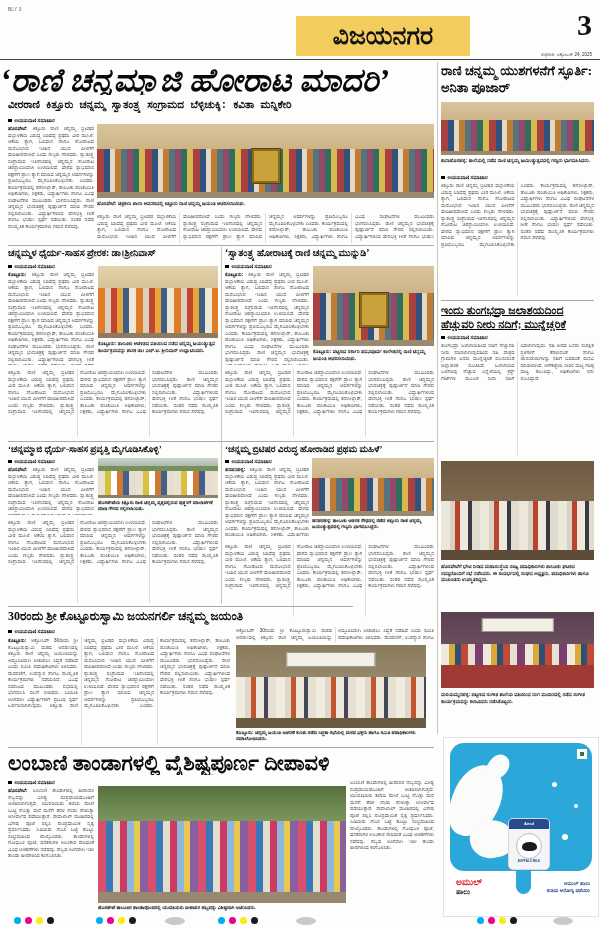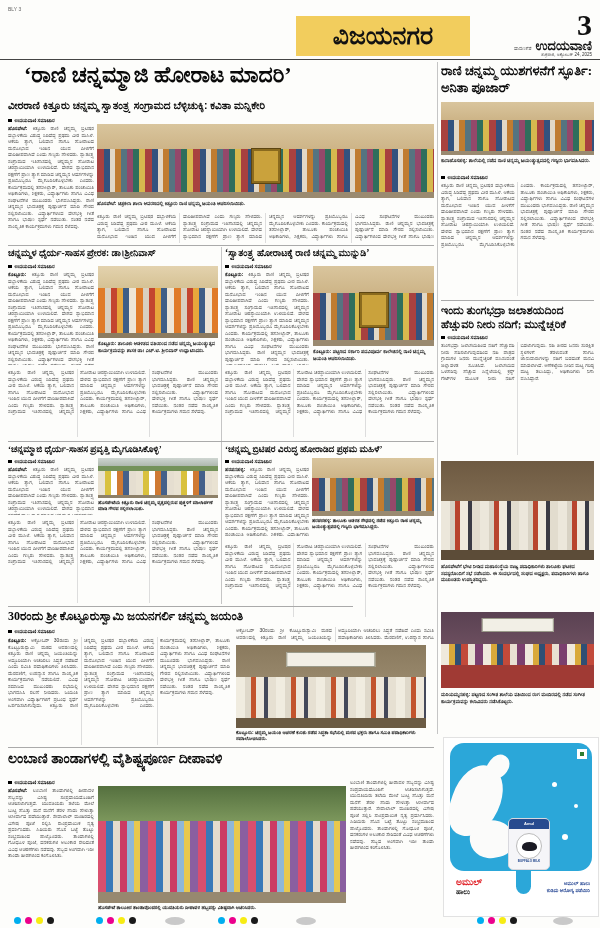--- a/index.html
+++ b/index.html
@@ -96,33 +96,29 @@
 </head>
 <body>
 
 <div class="page">
 
   <div class="abs edition-code" style="left:8px;top:6px;">BLY 3</div>
   <div class="abs masthead" style="left: 296px; top: 16px; width: 174px; height: 40px; background: rgb(242, 205, 93);">
     <span class="mh-txt">ವಿಜಯನಗರ</span>
   </div>
   <div class="abs pagenum" style="left:540px;top:10px;width:52px;">3</div>
-  <div class="abs brandline" style="left:430px;top:38px;width:162px;">
-    <span class="brand-city">ದಾವಣಗೆರೆ</span>
-    <span class="brand-name">ಉದಯವಾಣಿ</span>
-  </div>
   <div class="abs dateline-top" style="left:430px;top:52px;width:162px;">ಶುಕ್ರವಾರ, ಅಕ್ಟೋಬರ್ 24, 2025</div>
   <div class="rule-h" style="left:0;top:59px;width:600px;background:#444;"></div>
 
   <div class="rule-v" style="left:437px;top:62px;height:672px;"></div>
   <div class="rule-v" style="left:221px;top:247px;height:357px;"></div>
 
   <section>
-    <h1 class="abs hl one-line" style="left:24px;top:62px;width:426px;height:33px;font-size:22px;">‘ರಾಣಿ ಚನ್ನಮ್ಮಾಜಿ ಹೋರಾಟ ಮಾದರಿ’</h1>
-    <h2 class="abs hl one-line" style="left:8px;top:99px;width:426px;height:14px;font-size:10.5px;font-family:Liberation Sans, sans-serif;">ವೀರರಾಣಿ ಕಿತ್ತೂರು ಚನ್ನಮ್ಮ ಸ್ವಾತಂತ್ರ್ಯ ಸಂಗ್ರಾಮದ ಬೆಳ್ಳಿಚುಕ್ಕಿ: ಕವಿತಾ ಮನ್ನಿಕೇರಿ</h2>
+    <h1 class="abs hl one-line" style="left:0;top:62px;width:426px;height:33px;font-size:32px;font-style:italic;">‘ರಾಣಿ ಚನ್ನಮ್ಮಾಜಿ ಹೋರಾಟ ಮಾದರಿ’</h1>
+    <h2 class="abs hl one-line" style="left:8px;top:99px;width:426px;height:14px;font-size:10.5px;font-family:Liberation Mono, monospace;">ವೀರರಾಣಿ ಕಿತ್ತೂರು ಚನ್ನಮ್ಮ ಸ್ವಾತಂತ್ರ್ಯ ಸಂಗ್ರಾಮದ ಬೆಳ್ಳಿಚುಕ್ಕಿ: ಕವಿತಾ ಮನ್ನಿಕೇರಿ</h2>
     <div class="abs byline" style="left:8px;top:117px;width:86px;">
       <span class="sq"></span>
       <span>ಉದಯವಾಣಿ ಸಮಾಚಾರ</span>
     </div>
     <div class="abs body-sm" style="left:8px;top:125px;width:86px;height:117px;">
       <span class="dl">ಹೊಸಪೇಟೆ:</span>
       <span>ಕಿತ್ತೂರು ರಾಣಿ ಚನ್ನಮ್ಮ ಬ್ರಿಟಿಷರ ದಬ್ಬಾಳಿಕೆಯ ವಿರುದ್ಧ ಸಿಡಿದೆದ್ದ ಪ್ರಥಮ ವೀರ ಮಹಿಳೆ. ಆಕೆಯ ತ್ಯಾಗ, ಬಲಿದಾನ ಹಾಗೂ ಹೋರಾಟದ ಮನೋಭಾವ ಇಂದಿನ ಯುವ ಪೀಳಿಗೆಗೆ ದಾರಿದೀಪವಾಗಿದೆ ಎಂದು ಗಣ್ಯರು ಹೇಳಿದರು. ಸ್ವಾತಂತ್ರ್ಯ ಸಂಗ್ರಾಮದ ಇತಿಹಾಸದಲ್ಲಿ ಚನ್ನಮ್ಮನ ಹೋರಾಟ ಚಿರಸ್ಥಾಯಿಯಾಗಿ ಉಳಿಯಲಿದೆ. ದೇಶದ ಸ್ವಾಭಿಮಾನ ರಕ್ಷಣೆಗೆ ಪ್ರಾಣ ತ್ಯಾಗ ಮಾಡಿದ ಚನ್ನಮ್ಮನ ಆದರ್ಶಗಳನ್ನು ಪ್ರತಿಯೊಬ್ಬರೂ ಮೈಗೂಡಿಸಿಕೊಳ್ಳಬೇಕು ಎಂದರು. ಕಾರ್ಯಕ್ರಮದಲ್ಲಿ ತಹಶೀಲ್ದಾರ್, ತಾಲೂಕು ಪಂಚಾಯಿತಿ ಅಧಿಕಾರಿಗಳು, ಶಿಕ್ಷಕರು, ವಿದ್ಯಾರ್ಥಿಗಳು ಹಾಗೂ ವಿವಿಧ ಸಂಘಟನೆಗಳ ಮುಖಂಡರು ಭಾಗವಹಿಸಿದ್ದರು. ರಾಣಿ ಚನ್ನಮ್ಮನ ಭಾವಚಿತ್ರಕ್ಕೆ ಪುಷ್ಪಾರ್ಚನೆ ಮಾಡಿ ಗೌರವ ಸಲ್ಲಿಸಲಾಯಿತು. ವಿದ್ಯಾರ್ಥಿಗಳಿಂದ ದೇಶಭಕ್ತಿ ಗೀತೆ ಹಾಗೂ ಭಾಷಣ ಸ್ಪರ್ಧೆ ನಡೆಯಿತು. ನಂತರ ನಡೆದ ಸಾಂಸ್ಕೃತಿಕ ಕಾರ್ಯಕ್ರಮಗಳು ಗಮನ ಸೆಳೆದವು.</span>
     </div>
     <div class="ph ph-hall ph-portrait" style="left:97px;top:124px;width:337px;height:74px;"></div>
     <div class="abs caption" style="left:97px;top:200px;width:337px;height:10px;">ಹೊಸಪೇಟೆ: ಚಿತ್ರಕಲಾ ಶಾಲಾ ಆವರಣದಲ್ಲಿ ಕಿತ್ತೂರು ರಾಣಿ ಚನ್ನಮ್ಮ ಜಯಂತಿ ಆಚರಿಸಲಾಯಿತು.</div>
@@ -136,21 +132,21 @@
     <div class="abs caption" style="left:441px;top:157px;width:153px;height:15px;">ಕಾನಾಹೊಸಹಳ್ಳಿ: ಶಾಲೆಯಲ್ಲಿ ನಡೆದ ರಾಣಿ ಚನ್ನಮ್ಮ ಜಯಂತ್ಯುತ್ಸವದಲ್ಲಿ ಗಣ್ಯರು ಭಾಗವಹಿಸಿದರು.</div>
     <div class="abs byline" style="left:441px;top:174px;width:153px;">
       <span class="sq"></span>
       <span>ಉದಯವಾಣಿ ಸಮಾಚಾರ</span>
     </div>
     <div class="abs body-sm cols2" style="left:441px;top:182px;width:153px;height:114px;">ಕಿತ್ತೂರು ರಾಣಿ ಚನ್ನಮ್ಮ ಬ್ರಿಟಿಷರ ದಬ್ಬಾಳಿಕೆಯ ವಿರುದ್ಧ ಸಿಡಿದೆದ್ದ ಪ್ರಥಮ ವೀರ ಮಹಿಳೆ. ಆಕೆಯ ತ್ಯಾಗ, ಬಲಿದಾನ ಹಾಗೂ ಹೋರಾಟದ ಮನೋಭಾವ ಇಂದಿನ ಯುವ ಪೀಳಿಗೆಗೆ ದಾರಿದೀಪವಾಗಿದೆ ಎಂದು ಗಣ್ಯರು ಹೇಳಿದರು. ಸ್ವಾತಂತ್ರ್ಯ ಸಂಗ್ರಾಮದ ಇತಿಹಾಸದಲ್ಲಿ ಚನ್ನಮ್ಮನ ಹೋರಾಟ ಚಿರಸ್ಥಾಯಿಯಾಗಿ ಉಳಿಯಲಿದೆ. ದೇಶದ ಸ್ವಾಭಿಮಾನ ರಕ್ಷಣೆಗೆ ಪ್ರಾಣ ತ್ಯಾಗ ಮಾಡಿದ ಚನ್ನಮ್ಮನ ಆದರ್ಶಗಳನ್ನು ಪ್ರತಿಯೊಬ್ಬರೂ ಮೈಗೂಡಿಸಿಕೊಳ್ಳಬೇಕು ಎಂದರು. ಕಾರ್ಯಕ್ರಮದಲ್ಲಿ ತಹಶೀಲ್ದಾರ್, ತಾಲೂಕು ಪಂಚಾಯಿತಿ ಅಧಿಕಾರಿಗಳು, ಶಿಕ್ಷಕರು, ವಿದ್ಯಾರ್ಥಿಗಳು ಹಾಗೂ ವಿವಿಧ ಸಂಘಟನೆಗಳ ಮುಖಂಡರು ಭಾಗವಹಿಸಿದ್ದರು. ರಾಣಿ ಚನ್ನಮ್ಮನ ಭಾವಚಿತ್ರಕ್ಕೆ ಪುಷ್ಪಾರ್ಚನೆ ಮಾಡಿ ಗೌರವ ಸಲ್ಲಿಸಲಾಯಿತು. ವಿದ್ಯಾರ್ಥಿಗಳಿಂದ ದೇಶಭಕ್ತಿ ಗೀತೆ ಹಾಗೂ ಭಾಷಣ ಸ್ಪರ್ಧೆ ನಡೆಯಿತು. ನಂತರ ನಡೆದ ಸಾಂಸ್ಕೃತಿಕ ಕಾರ್ಯಕ್ರಮಗಳು ಗಮನ ಸೆಳೆದವು.</div>
   </section>
   <div class="rule-h" style="left:441px;top:300px;width:153px;background:#aaa;"></div>
 
   <section>
-    <h2 class="abs hl" style="left:441px;top:304px;width:153px;height:27px;font-size:11px;line-height:1.25;">ಇಂದು ತುಂಗಭದ್ರಾ ಜಲಾಶಯದಿಂದ ಹೆಚ್ಚುವರಿ ನೀರು ನದಿಗೆ; ಮುನ್ನೆಚ್ಚರಿಕೆ</h2>
+    <h2 class="abs hl" style="left:441px;top:304px;width:153px;height:27px;font-size:11px;line-height:1.25;text-decoration:underline;">ಇಂದು ತುಂಗಭದ್ರಾ ಜಲಾಶಯದಿಂದ ಹೆಚ್ಚುವರಿ ನೀರು ನದಿಗೆ; ಮುನ್ನೆಚ್ಚರಿಕೆ</h2>
     <div class="abs byline" style="left:441px;top:334px;width:153px;">
       <span class="sq"></span>
       <span>ಉದಯವಾಣಿ ಸಮಾಚಾರ</span>
     </div>
     <div class="abs body-sm cols2" style="left:441px;top:342px;width:153px;height:113px;">ತುಂಗಭದ್ರಾ ಜಲಾಶಯದಿಂದ ನದಿಗೆ ಹೆಚ್ಚುವರಿ ನೀರು ಹರಿಸಲಾಗುವುದರಿಂದ ನದಿ ಪಾತ್ರದ ಗ್ರಾಮಗಳ ಜನರು ಮುನ್ನೆಚ್ಚರಿಕೆ ವಹಿಸುವಂತೆ ಜಿಲ್ಲಾಡಳಿತ ಸೂಚಿಸಿದೆ. ಜಲಾಶಯದ ಒಳಹರಿವು ಹೆಚ್ಚಾದ ಹಿನ್ನೆಲೆಯಲ್ಲಿ ಕ್ರಸ್ಟ್ ಗೇಟ್‌ಗಳ ಮೂಲಕ ನೀರು ನದಿಗೆ ಬಿಡಲಾಗುವುದು. ನದಿ ತೀರದ ಜನರು ಸುರಕ್ಷಿತ ಸ್ಥಳಗಳಿಗೆ ತೆರಳುವಂತೆ ಹಾಗೂ ಜಾನುವಾರುಗಳನ್ನು ನದಿಗೆ ಬಿಡದಂತೆ ಮನವಿ ಮಾಡಲಾಗಿದೆ. ಅಣೆಕಟ್ಟೆಯ ನೀರಿನ ಮಟ್ಟ ಗರಿಷ್ಠ ಮಟ್ಟ ತಲುಪಿದ್ದು, ಅಧಿಕಾರಿಗಳು ನಿಗಾ ವಹಿಸಿದ್ದಾರೆ.</div>
   </section>
 
   <section>
     <div class="ph ph-room" style="left:441px;top:461px;width:153px;height:99px;"></div>
     <div class="abs caption" style="left:441px;top:563px;width:153px;height:44px;">ಹೊಸಪೇಟೆಗೆ ಭೇಟಿ ನೀಡಿದ ಮಹಾಸಂಸ್ಥೆಯ ರಾಜ್ಯ ಪದಾಧಿಕಾರಿಗಳು ತಾಲೂಕು ಘಟಕದ ಸದಸ್ಯರೊಂದಿಗೆ ಸಭೆ ನಡೆಸಿದರು. ಈ ಸಂದರ್ಭದಲ್ಲಿ ಸಂಘದ ಅಧ್ಯಕ್ಷರು, ಪದಾಧಿಕಾರಿಗಳು ಹಾಗೂ ಮುಖಂಡರು ಉಪಸ್ಥಿತರಿದ್ದರು.</div>
@@ -234,21 +230,21 @@
       <span class="dl">ಕೊಟ್ಟೂರು:</span>
       <span>ಅಕ್ಟೋಬರ್ 30ರಂದು ಶ್ರೀ ಕೊಟ್ಟೂರುಸ್ವಾಮಿ ಮಠದ ಆವರಣದಲ್ಲಿ ಕಿತ್ತೂರು ರಾಣಿ ಚನ್ನಮ್ಮ ಜಯಂತಿಯನ್ನು ಅದ್ಧೂರಿಯಾಗಿ ಆಚರಿಸಲು ಸಿದ್ಧತೆ ನಡೆದಿದೆ ಎಂದು ಸಮಿತಿ ಪದಾಧಿಕಾರಿಗಳು ತಿಳಿಸಿದರು. ಮೆರವಣಿಗೆ, ಉಪನ್ಯಾಸ ಹಾಗೂ ಸಾಂಸ್ಕೃತಿಕ ಕಾರ್ಯಕ್ರಮಗಳು ನಡೆಯಲಿವೆ. ವಿವಿಧ ಸಮಾಜದ ಮುಖಂಡರು ಸಭೆಯಲ್ಲಿ ಭಾಗವಹಿಸಿ ಸಲಹೆ ನೀಡಿದರು. ಜಯಂತಿ ಅಂಗವಾಗಿ ವಿದ್ಯಾರ್ಥಿಗಳಿಗೆ ಪ್ರಬಂಧ ಸ್ಪರ್ಧೆ ಏರ್ಪಡಿಸಲಾಗುವುದು.</span>
       <span>ಕಿತ್ತೂರು ರಾಣಿ ಚನ್ನಮ್ಮ ಬ್ರಿಟಿಷರ ದಬ್ಬಾಳಿಕೆಯ ವಿರುದ್ಧ ಸಿಡಿದೆದ್ದ ಪ್ರಥಮ ವೀರ ಮಹಿಳೆ. ಆಕೆಯ ತ್ಯಾಗ, ಬಲಿದಾನ ಹಾಗೂ ಹೋರಾಟದ ಮನೋಭಾವ ಇಂದಿನ ಯುವ ಪೀಳಿಗೆಗೆ ದಾರಿದೀಪವಾಗಿದೆ ಎಂದು ಗಣ್ಯರು ಹೇಳಿದರು. ಸ್ವಾತಂತ್ರ್ಯ ಸಂಗ್ರಾಮದ ಇತಿಹಾಸದಲ್ಲಿ ಚನ್ನಮ್ಮನ ಹೋರಾಟ ಚಿರಸ್ಥಾಯಿಯಾಗಿ ಉಳಿಯಲಿದೆ. ದೇಶದ ಸ್ವಾಭಿಮಾನ ರಕ್ಷಣೆಗೆ ಪ್ರಾಣ ತ್ಯಾಗ ಮಾಡಿದ ಚನ್ನಮ್ಮನ ಆದರ್ಶಗಳನ್ನು ಪ್ರತಿಯೊಬ್ಬರೂ ಮೈಗೂಡಿಸಿಕೊಳ್ಳಬೇಕು ಎಂದರು. ಕಾರ್ಯಕ್ರಮದಲ್ಲಿ ತಹಶೀಲ್ದಾರ್, ತಾಲೂಕು ಪಂಚಾಯಿತಿ ಅಧಿಕಾರಿಗಳು, ಶಿಕ್ಷಕರು, ವಿದ್ಯಾರ್ಥಿಗಳು ಹಾಗೂ ವಿವಿಧ ಸಂಘಟನೆಗಳ ಮುಖಂಡರು ಭಾಗವಹಿಸಿದ್ದರು. ರಾಣಿ ಚನ್ನಮ್ಮನ ಭಾವಚಿತ್ರಕ್ಕೆ ಪುಷ್ಪಾರ್ಚನೆ ಮಾಡಿ ಗೌರವ ಸಲ್ಲಿಸಲಾಯಿತು. ವಿದ್ಯಾರ್ಥಿಗಳಿಂದ ದೇಶಭಕ್ತಿ ಗೀತೆ ಹಾಗೂ ಭಾಷಣ ಸ್ಪರ್ಧೆ ನಡೆಯಿತು. ನಂತರ ನಡೆದ ಸಾಂಸ್ಕೃತಿಕ ಕಾರ್ಯಕ್ರಮಗಳು ಗಮನ ಸೆಳೆದವು.</span>
     </div>
     <div class="ph ph-room2 ph-banner" style="left:236px;top:645px;width:190px;height:83px;"></div>
     <div class="abs caption" style="left:236px;top:730px;width:190px;height:15px;font-size:4.8px;">ಕೊಟ್ಟೂರು: ಚನ್ನಮ್ಮ ಜಯಂತಿ ಆಚರಣೆ ಕುರಿತು ನಡೆದ ಸಿದ್ಧತಾ ಸಭೆಯಲ್ಲಿ ಮಠದ ಭಕ್ತರು ಹಾಗೂ ಸಮಿತಿ ಪದಾಧಿಕಾರಿಗಳು ಸಮಾಲೋಚಿಸಿದರು.</div>
   </section>
   <div class="rule-h" style="left:8px;top:747px;width:426px;background:#aaa;"></div>
 
   <section>
-    <h1 class="abs hl one-line" style="left:8px;top:751px;width:426px;height:24px;font-size:14px;">ಲಂಬಾಣಿ ತಾಂಡಾಗಳಲ್ಲಿ ವೈಶಿಷ್ಟ್ಯಪೂರ್ಣ ದೀಪಾವಳಿ</h1>
+    <h1 class="abs hl one-line" style="left:8px;top:751px;width:426px;height:24px;font-size:21px;">ಲಂಬಾಣಿ ತಾಂಡಾಗಳಲ್ಲಿ ವೈಶಿಷ್ಟ್ಯಪೂರ್ಣ ದೀಪಾವಳಿ</h1>
     <div class="abs byline" style="left:8px;top:779px;width:86px;">
       <span class="sq"></span>
       <span>ಉದಯವಾಣಿ ಸಮಾಚಾರ</span>
     </div>
     <div class="abs body-sm" style="left:8px;top:787px;width:86px;height:125px;">
       <span class="dl">ಹೊಸಪೇಟೆ:</span>
       <span>ಲಂಬಾಣಿ ತಾಂಡಾಗಳಲ್ಲಿ ದೀಪಾವಳಿ ಹಬ್ಬವನ್ನು ವಿಶಿಷ್ಟ ಸಂಪ್ರದಾಯದೊಂದಿಗೆ ಆಚರಿಸಲಾಗುತ್ತದೆ. ಯುವತಿಯರು ತಲೆಯ ಮೇಲೆ ಬುಟ್ಟಿ ಹೊತ್ತು ಮನೆ ಮನೆಗೆ ತೆರಳಿ ಹಾಡು ಹೇಳುತ್ತಾ ಆಶೀರ್ವಾದ ಪಡೆಯುತ್ತಾರೆ. ಸೇವಾಲಾಲ್ ಮಂದಿರದಲ್ಲಿ ವಿಶೇಷ ಪೂಜೆ ಸಲ್ಲಿಸಿ ಸಾಂಪ್ರದಾಯಿಕ ನೃತ್ಯ ಪ್ರದರ್ಶಿಸಿದರು. ಹಿರಿಯರು ಹೊಸ ಬಟ್ಟೆ ತೊಟ್ಟು ಸಂಭ್ರಮದಿಂದ ಪಾಲ್ಗೊಂಡರು. ತಾಂಡಾಗಳಲ್ಲಿ ಗೋಧೂಳಿ ಪೂಜೆ, ದನಕರುಗಳ ಅಲಂಕಾರ ಸೇರಿದಂತೆ ವಿವಿಧ ಆಚರಣೆಗಳು ನಡೆದವು. ಹಬ್ಬದ ಅಂಗವಾಗಿ ಇಡೀ ತಾಂಡಾ ದೀಪಗಳಿಂದ ಕಂಗೊಳಿಸಿತು.</span>
     </div>
     <div class="ph ph-outdoor" style="left:98px;top:786px;width:248px;height:117px;"></div>
     <div class="abs caption" style="left:98px;top:905px;width:248px;height:8px;font-size:4.8px;">ಹೊಸಪೇಟೆ ತಾಲೂಕಿನ ತಾಂಡಾವೊಂದರಲ್ಲಿ ಯುವತಿಯರು ದೀಪಾವಳಿ ಹಬ್ಬವನ್ನು ವಿಶಿಷ್ಟವಾಗಿ ಆಚರಿಸಿದರು.</div>

